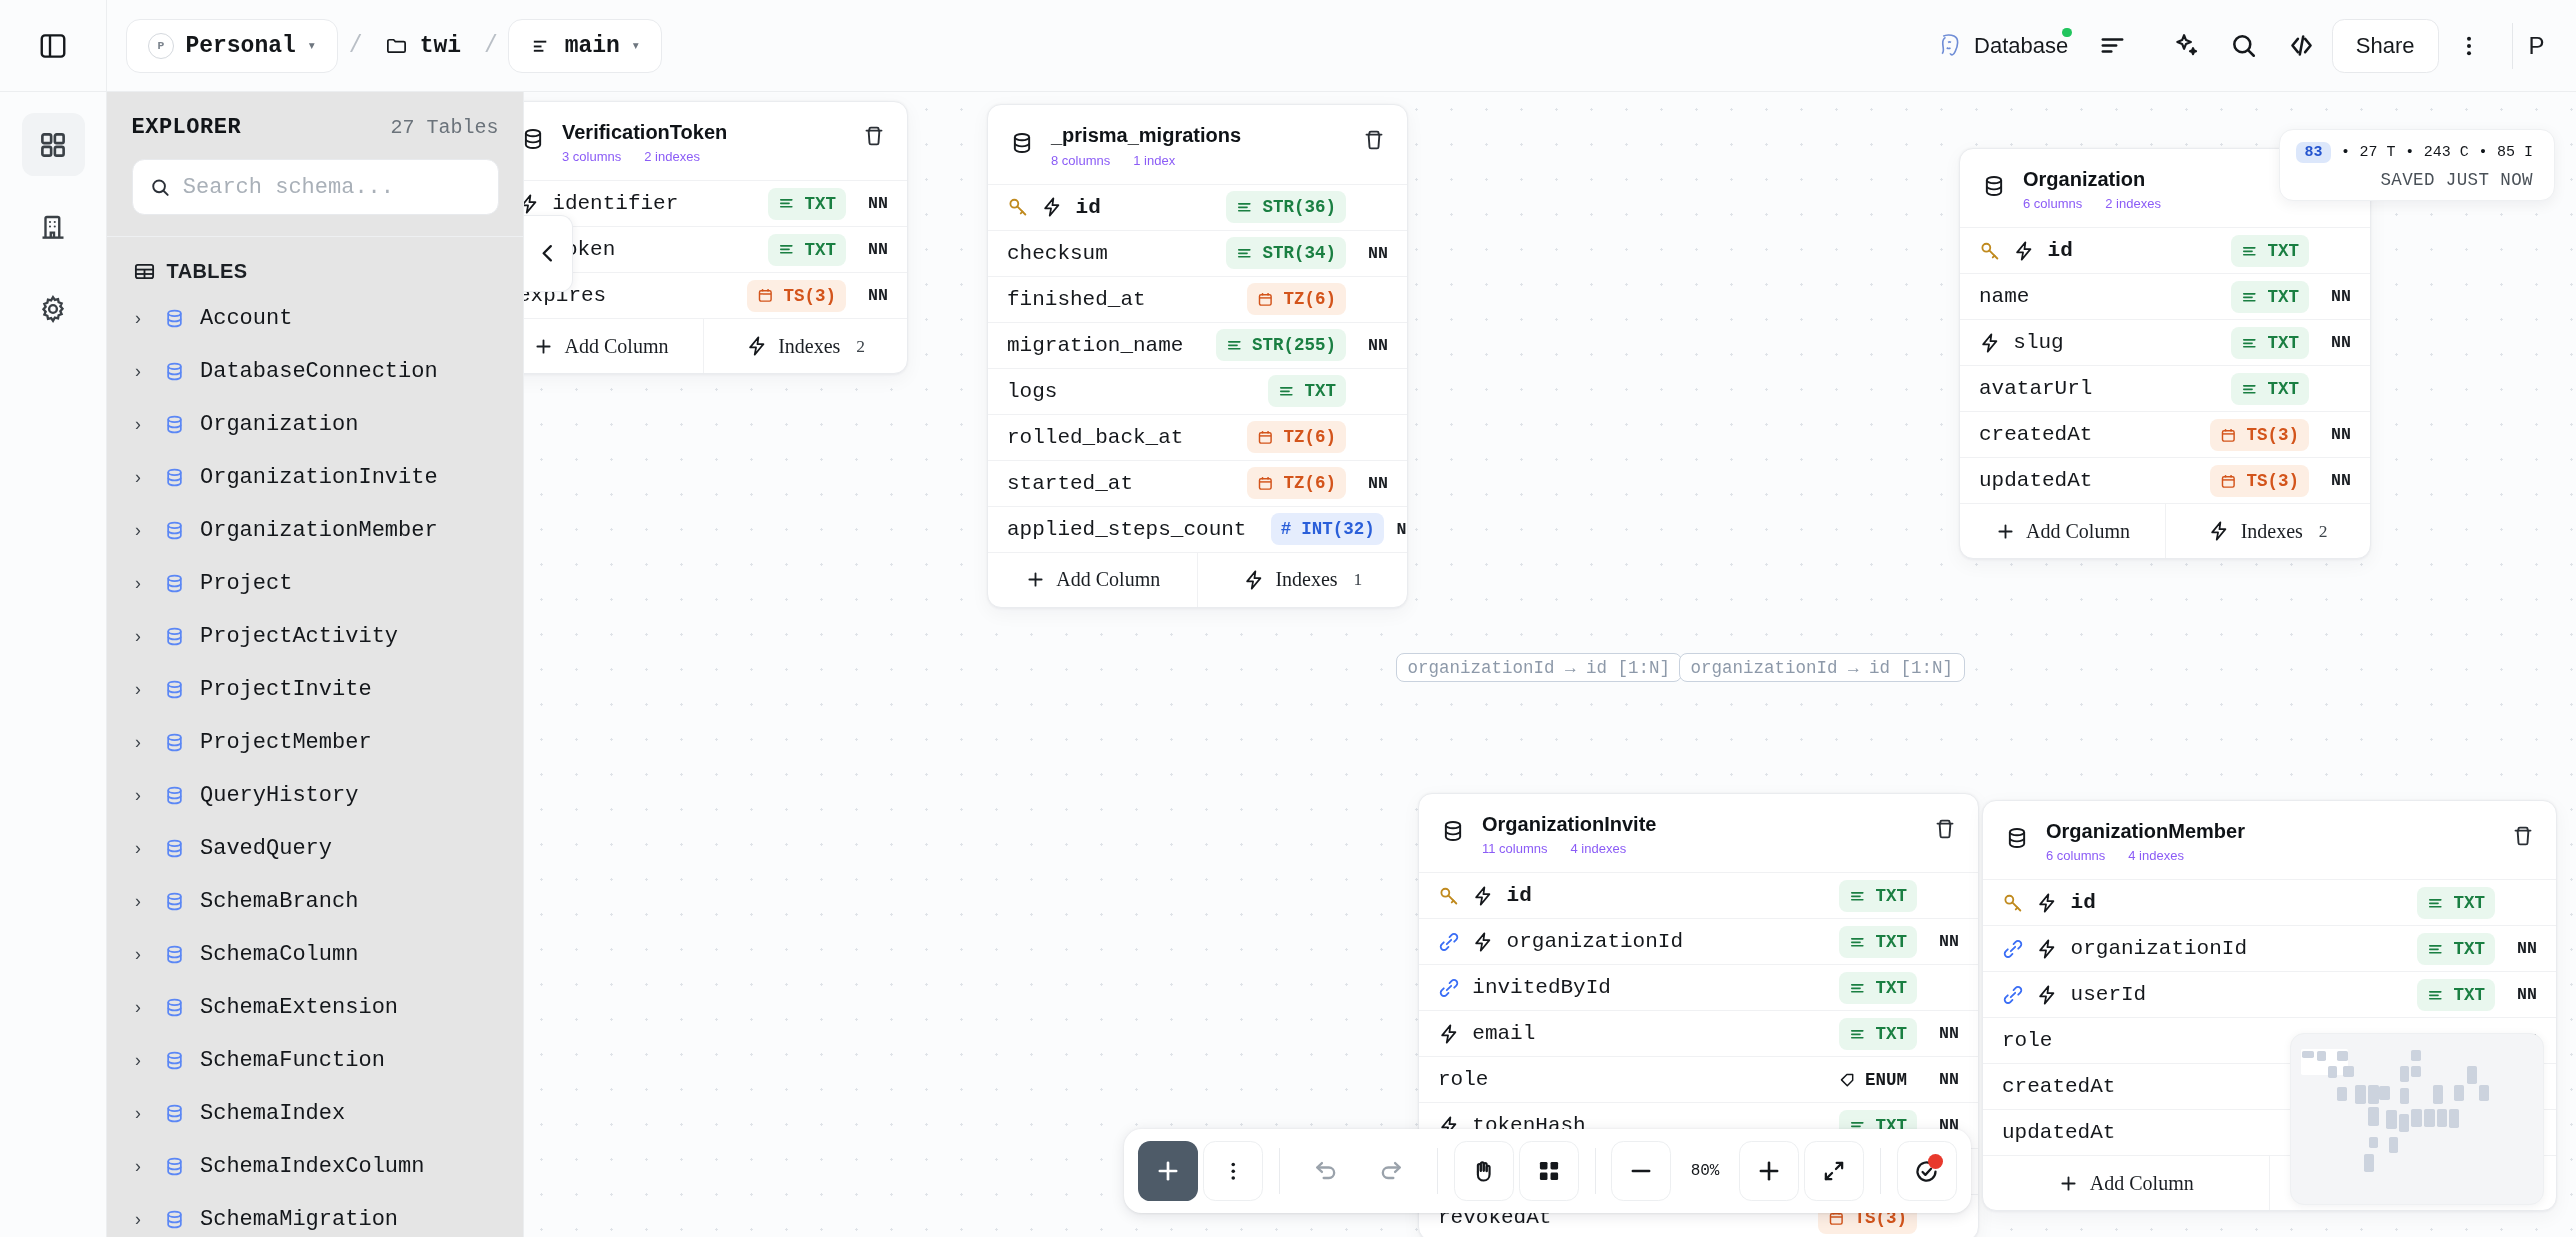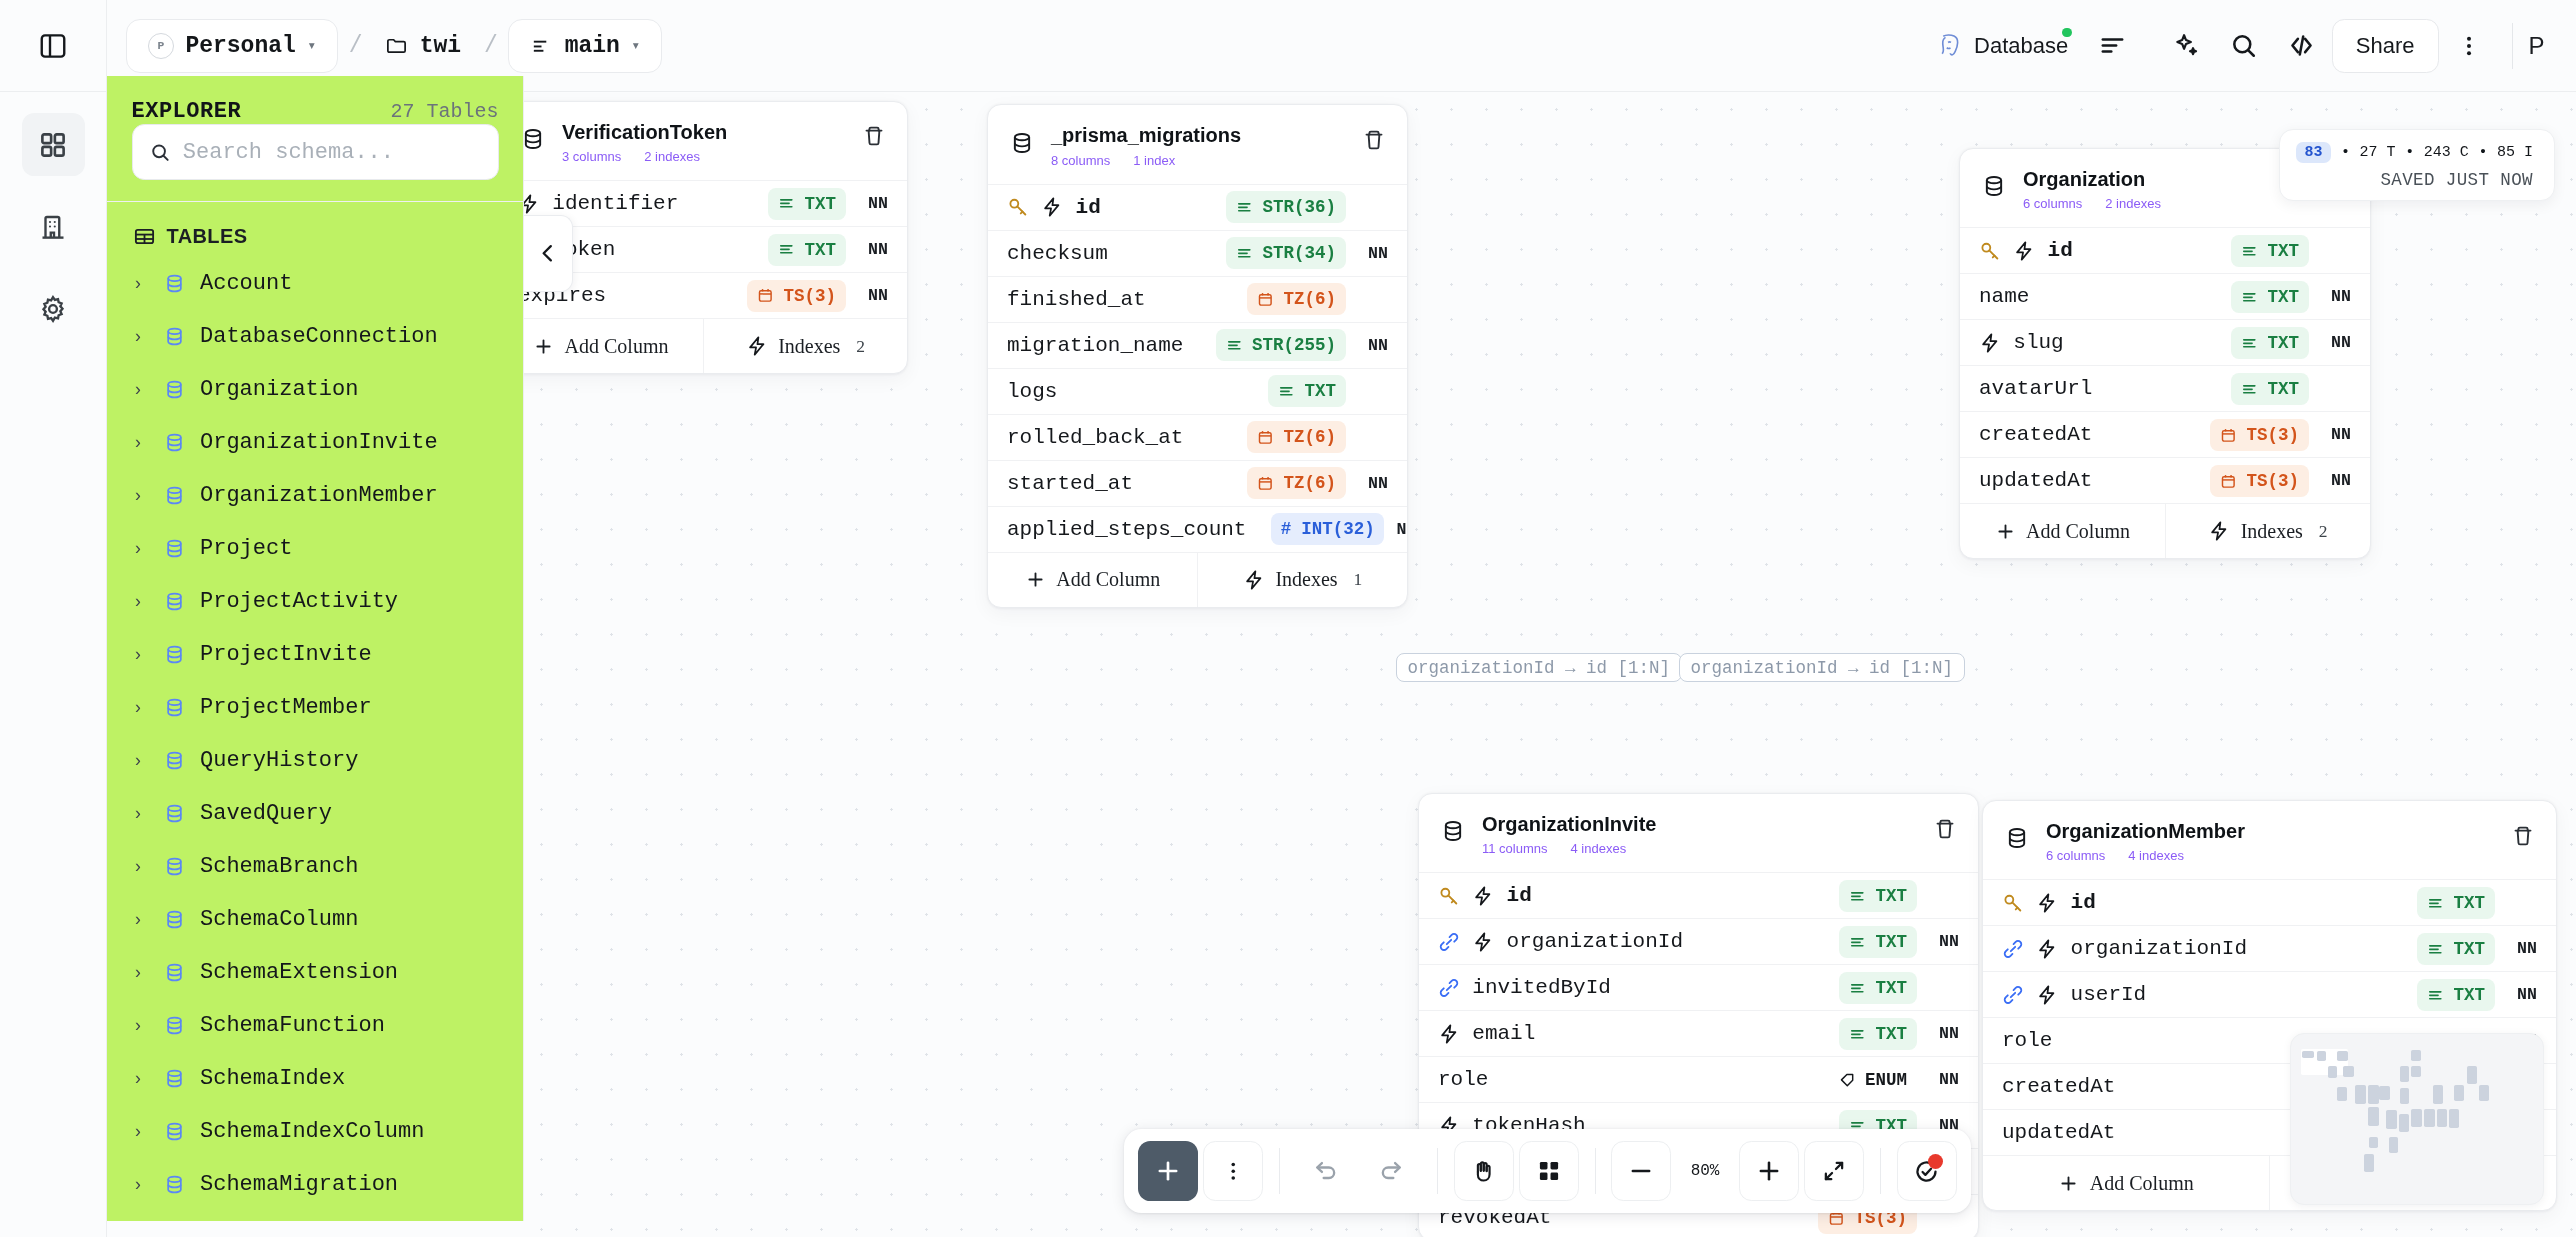--- a/index.html
+++ b/index.html
@@ -66,29 +66,29 @@
   #rail {
     position: absolute; top: 92px; left: 0; width: 107px; height: 1145px;
     background: #fbfcfd; border-right: 0.9px solid #eceef0;
     display: flex; flex-direction: column; align-items: center; padding-top: 21px; gap: 19px;
   }
   .rail-item { width: 63px; height: 63px; border-radius: 12.3px; display: flex; align-items: center; justify-content: center; cursor: pointer; color: #454b52;}
   .rail-item.active { background: #f1f3f5; }
 
   
   #explorer {
-    position: absolute; top: 76px; left: 107px; width: 417px; height: 1145px;
-    background: #bef264; border-right: 0.9px solid #eceef0; overflow: hidden;
+    position: absolute; top: 92px; left: 107px; width: 417px; height: 1145px;
+    background: #e5e5e5; border-right: 0.9px solid #eceef0; overflow: hidden;
   }
   #exp-head { padding: 23px 24.5px 0 24.5px; }
   #exp-title-row { display: flex; align-items: baseline; justify-content: space-between; }
   #exp-title { font-size: 22px; font-weight: 700; letter-spacing: 0.5px; color: #111418; font-family: "Liberation Mono", monospace; }
   #exp-count { font-size: 20px; color: #6b737b; font-family: "Liberation Mono", monospace; }
   #exp-search {
-    height: 56px; border: 0.9px solid #e8eaed; border-radius: 12.3px;
+    margin-top: 19px; height: 56px; border: 0.9px solid #e8eaed; border-radius: 12.3px;
     display: flex; align-items: center; gap: 12.3px; padding: 0 16px; background: #fff; cursor: text;
   }
   #exp-search input {
     border: none; outline: none; font-size: 22px; color: #2b3038; background: transparent;
     font-family: "Liberation Mono", monospace; width: 100%;
   }
   #exp-search input::placeholder { color: #a9b0b8; }
   #exp-divider { height: 0.9px; background: #eef0f2; margin-top: 21px; }
   #tables-hdr { display: flex; align-items: center; gap: 10.5px; padding: 23px 0 8.8px 26px; }
   #tables-hdr .t { font-size: 20px; font-weight: 700; letter-spacing: 0.4px; color: #1b1f24; }

